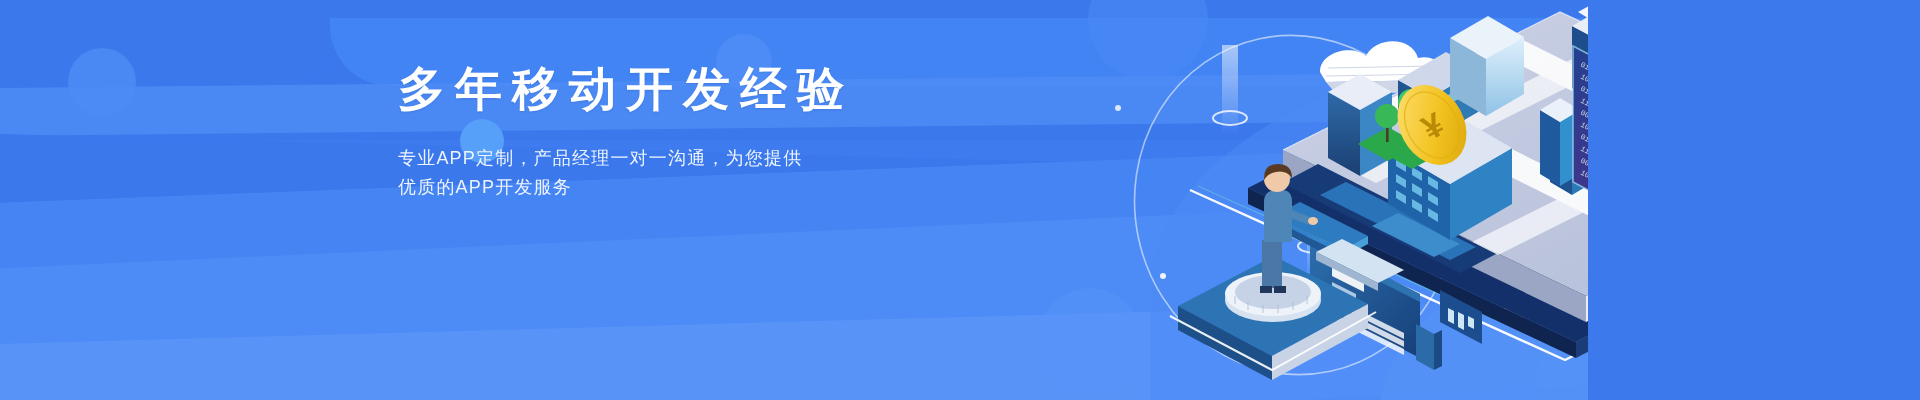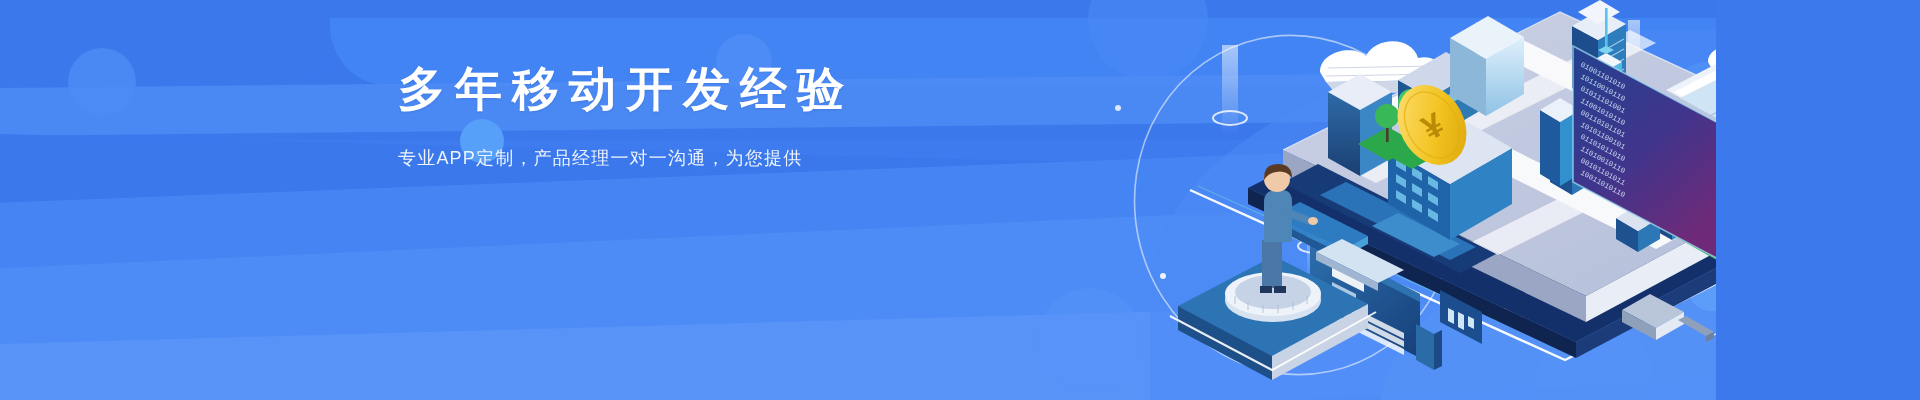--- a/index.html
+++ b/index.html
@@ -1,20 +1,20 @@
 <!DOCTYPE html>
 <html><head>
 <meta charset="utf-8">
 <title>Banner</title>
 <style>
   html,body{margin:0;padding:0;background:#3b79ec;}
   *{box-sizing:border-box;}
   .banner{
     position:relative;
-    width:1716px;height:400px;
+    width:1588px;height:400px;
     overflow:hidden;
     font-family:"Liberation Sans","DejaVu Sans",sans-serif;
     background:#4285f4;
   }
   
   .bg-base{position:absolute;inset:0;background:#3d7bee;}
   .wave{position:absolute;left:0;width:2200px;}
   .wave-a{top:-40px;height:180px;background:#3a78ec;
           border-bottom-right-radius:600px 120px;}
   .wave-c{top:88px;left:0;width:2000px;height:48px;background:#4d8bf5;
@@ -98,20 +98,21 @@
       <div class="dot" style="left: 1115px; top: 105px; width: 6px; height: 6px; background: rgb(255, 255, 255); opacity: 0.8;"></div>
       <div class="dot" style="left: 1293px; top: 353px; width: 8px; height: 8px; background: rgb(255, 255, 255); opacity: 0.8;"></div>
       <div class="dot" style="left: 1679px; top: 189px; width: 6px; height: 6px; background: rgb(255, 255, 255); opacity: 0.85;"></div>
       <div class="dot" style="left: 1338px; top: 232px; width: 6px; height: 6px; background: rgb(255, 255, 255); opacity: 0.7;"></div>
     </div>
 
   <div class="copy">
     <h1 class="headline">多年移动开发经验</h1>
     <p class="subline">
       <span>专业APP定制，产品经理一对一沟通，为您提供</span><br>
+      <span>优质的APP开发服务</span>
     </p>
   </div>
 
   <div class="illus">
   <svg viewBox="0 0 900 410" xmlns="http://www.w3.org/2000/svg">
     <defs>
       <linearGradient id="gTablet" x1="0" y1="0" x2="1" y2="1">
         <stop offset="0" stop-color="#2f7fc6"></stop>
             <stop offset="1" stop-color="#1b3f7c"></stop>
       </linearGradient>

